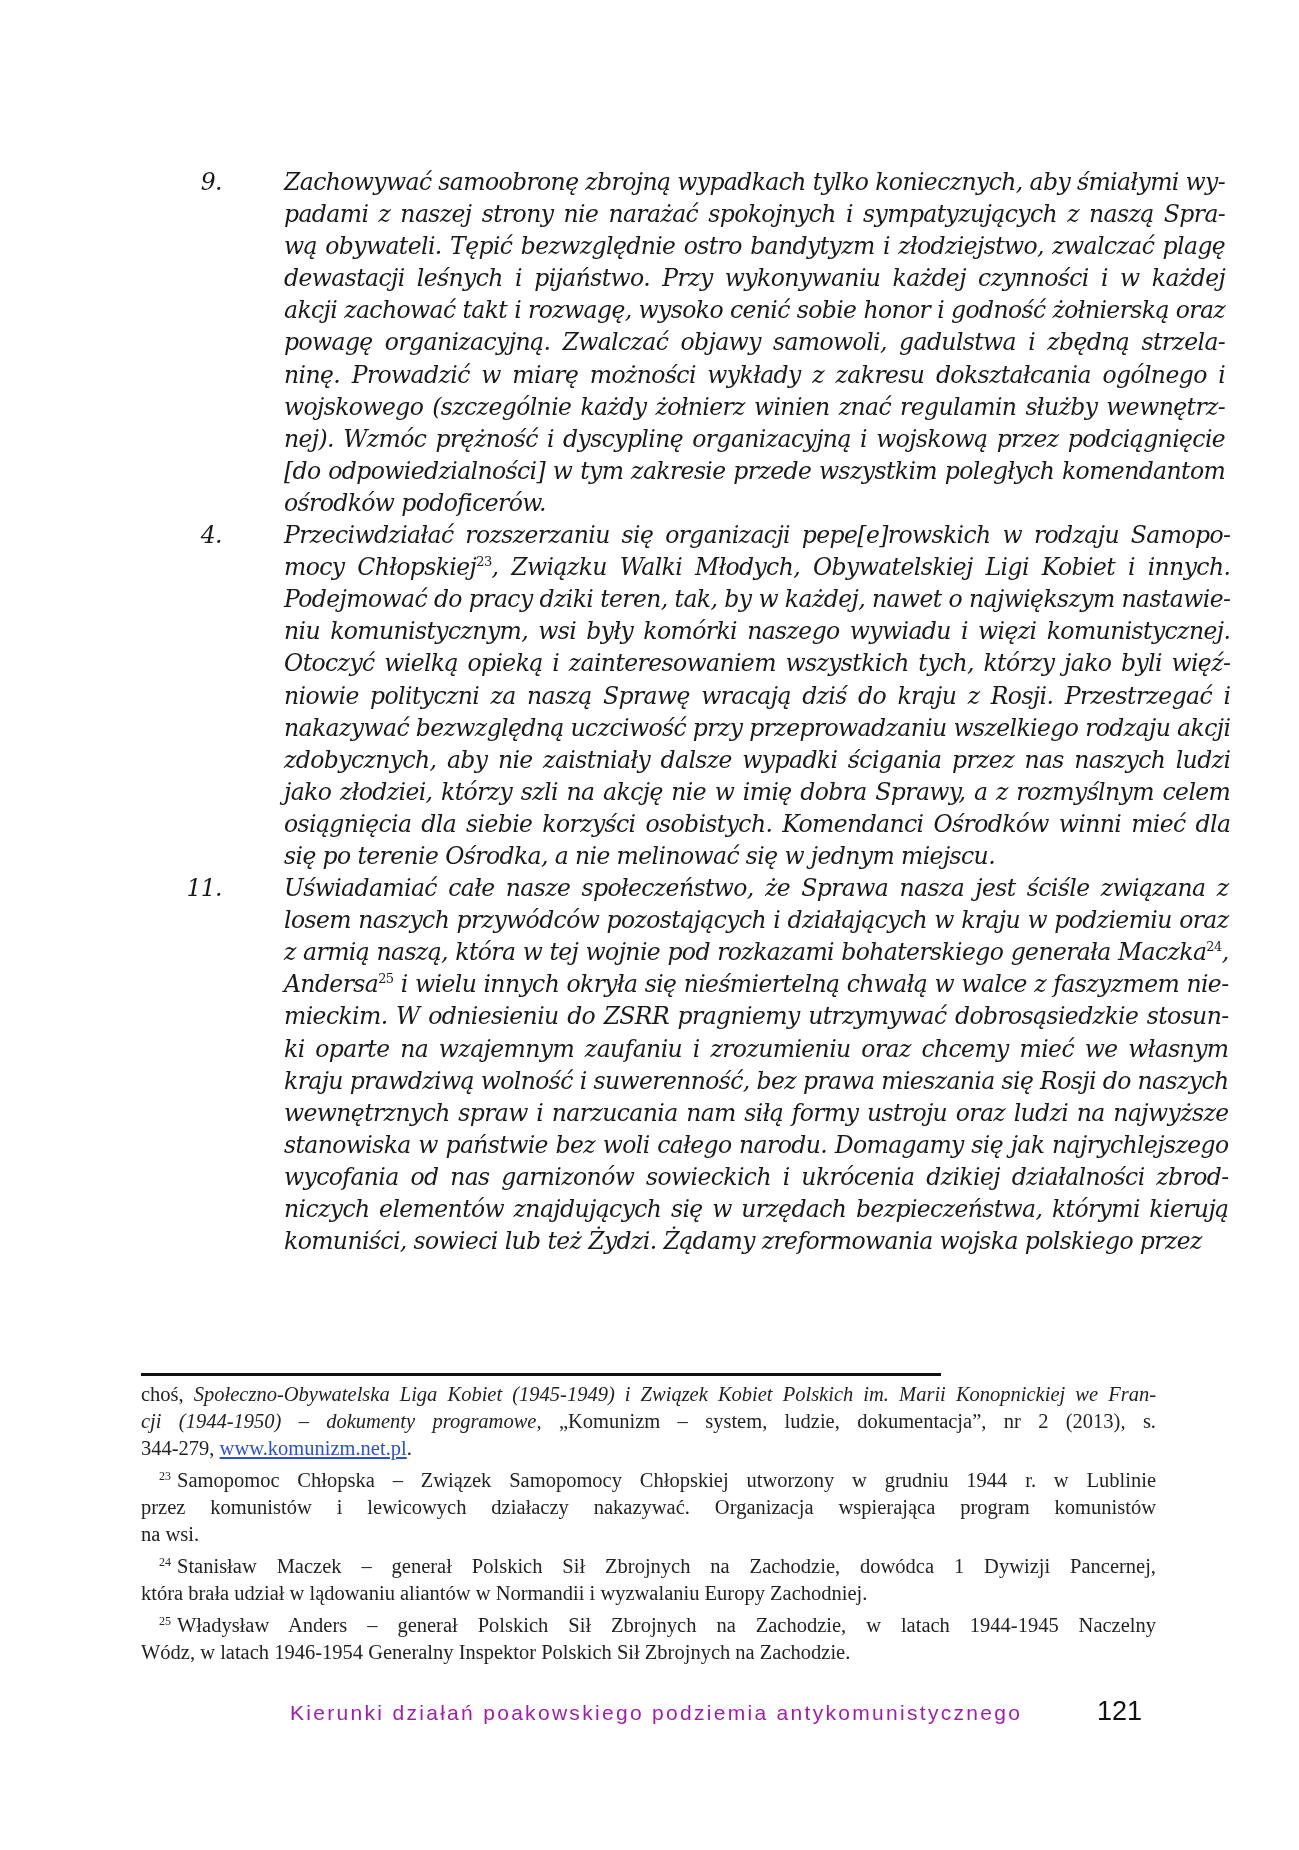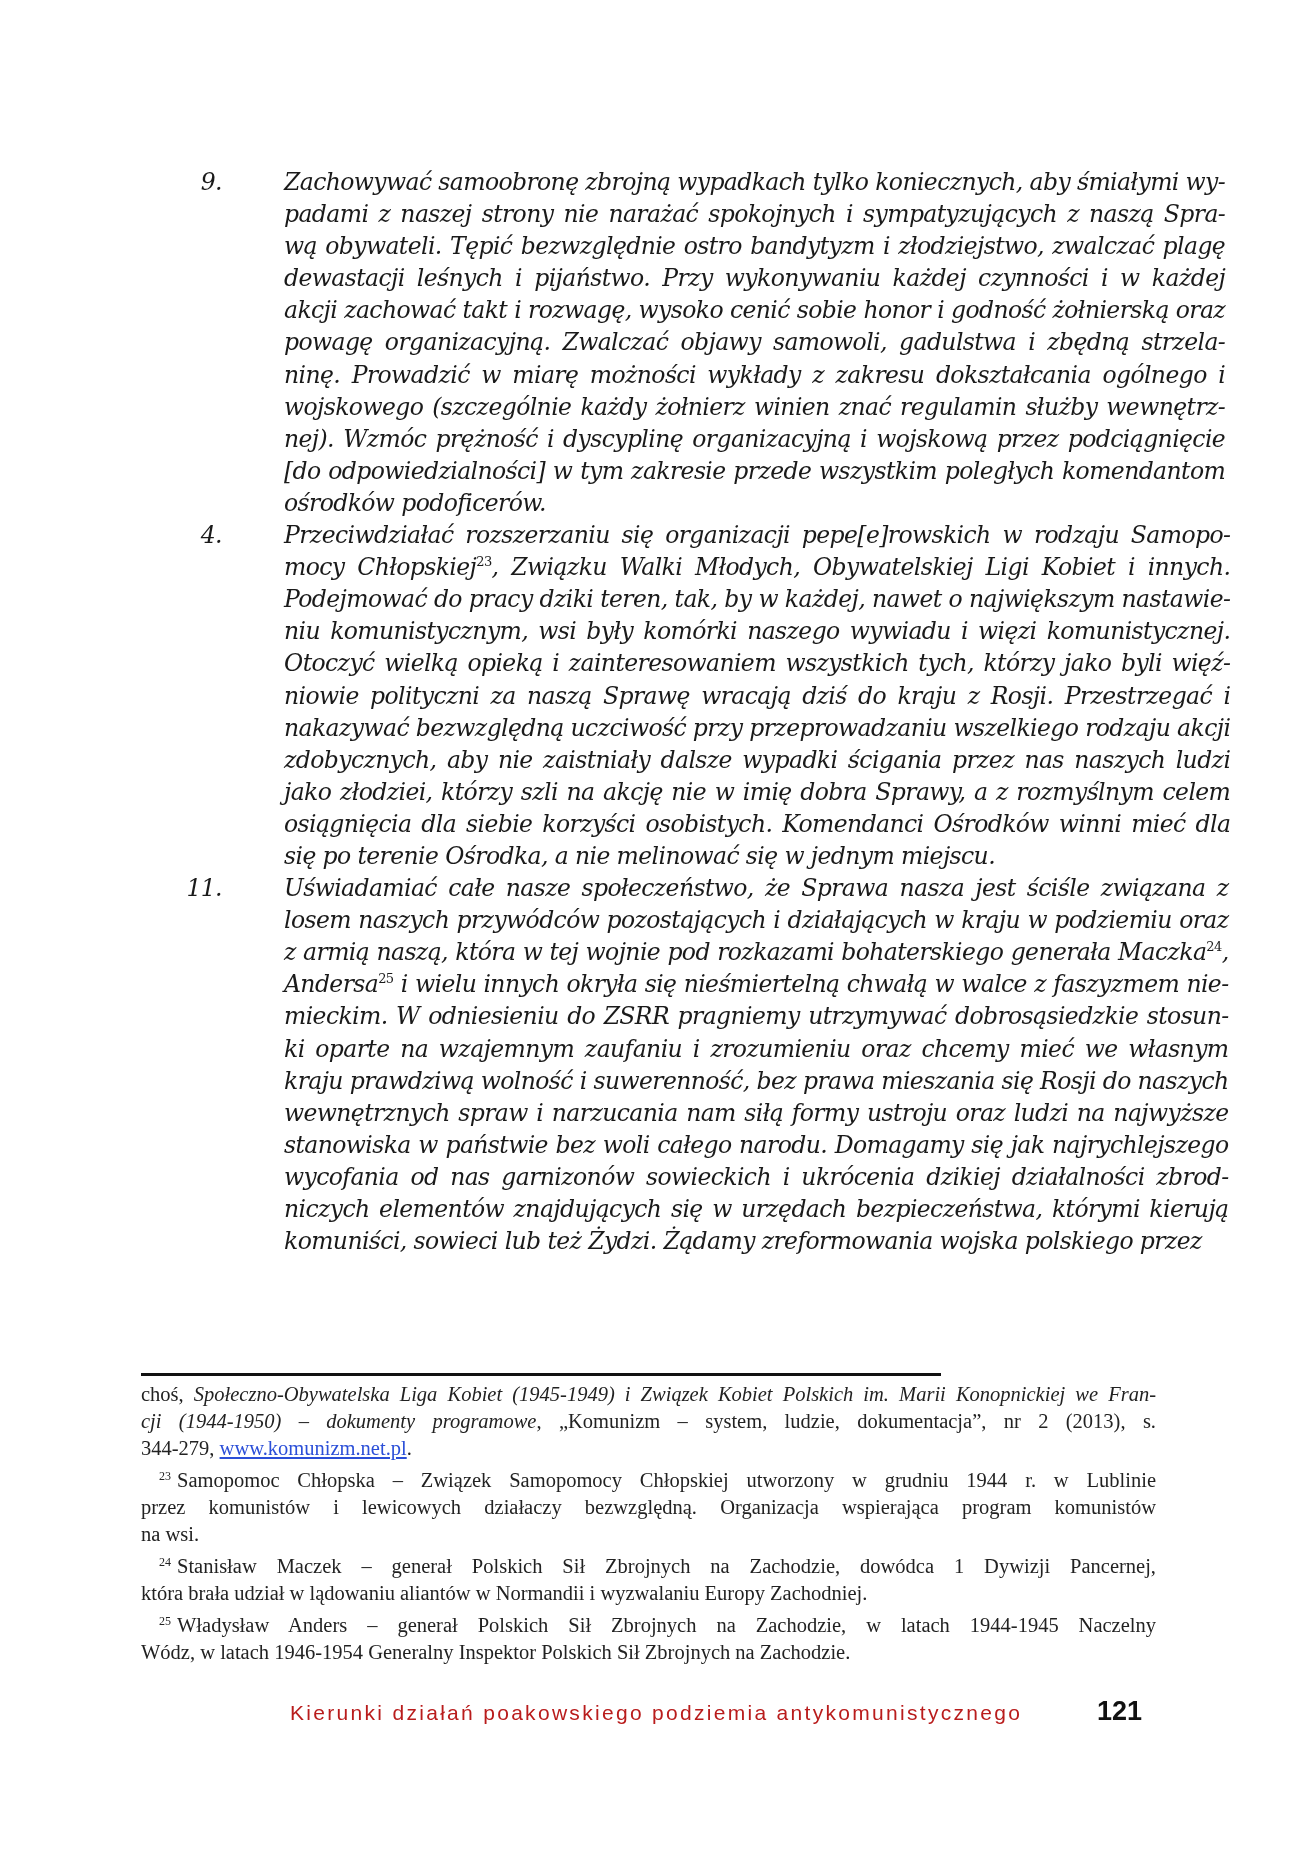--- a/index.html
+++ b/index.html
@@ -14,22 +14,22 @@
   sup { font-size: 13px; line-height: 0; vertical-align: 9px; font-style: normal; }
   .rule { position: absolute; left: 141px; top: 1373px; width: 800px; height: 3px; background: #111; }
   .footnotes { position: absolute; left: 141px; top: 1381px; width: 1015px; font-family: "Liberation Serif", serif; font-size: 20.5px; line-height: 27px; color: #222; }
   .fn { text-align: justify; margin-bottom: 5px; }
   .fn .line { text-align-last: justify; }
   .fn .line.last { text-align-last: left; }
   .fn i { font-style: italic; margin-top: 21px; }
   .fn sup { font-size: 12px; vertical-align: 7px; padding-right: 6px; }
   .fn .indent { padding-left: 18px; }
   .link { color: #2b4fd8; text-decoration: underline; }
-  .running-footer { position: absolute; left: 290px; top: 1701px; font-family: "Liberation Sans", sans-serif; font-size: 21px; letter-spacing: 2.3px; color: #b91c1c; white-space: nowrap; }
-  .page-number { position: absolute; left: 1097px; top: 1696px; font-family: "Liberation Sans", sans-serif; font-weight: bold; font-size: 27px; color: #111; text-align: right; }
+  .running-footer { position: absolute; left: 290px; top: 1701px; font-family: "Liberation Sans", sans-serif; font-size: 21px; letter-spacing: 2.3px; color: #a21caf; white-space: nowrap; }
+  .page-number { position: absolute; left: 1097px; top: 1696px; font-family: "Liberation Sans", sans-serif; font-weight: normal; font-size: 27px; color: #111; text-align: right; }
 </style>
 </head>
 <body>
 
 <div class="page">
   <div class="items" id="items">
       <div class="item">
         <div class="num">9.</div>
         <div class="item-body">
           <span class="line">Zachowywać samoobronę zbrojną wypadkach tylko koniecznych, aby śmiałymi wy-</span>
@@ -84,21 +84,21 @@
 
   <div class="footnotes" id="footnotes">
     <div class="fn">
       <span class="line"><span>choś, </span><i>Społeczno-Obywatelska Liga Kobiet (1945-1949) i Związek Kobiet Polskich im. Marii Konopnickiej we Fran-</i></span>
       <span class="line"><i>cji (1944-1950) – dokumenty programowe</i><span>, „Komunizm – system, ludzie, dokumentacja”, nr 2 (2013), s.</span></span>
       <span class="line last"><span>344-279, </span><a class="link">www.komunizm.net.pl</a><span>.</span></span>
     </div>
     <div id="notes">
         <div class="fn">
           <span class="line indent"><sup>23</sup><span>Samopomoc Chłopska – Związek Samopomocy Chłopskiej utworzony w grudniu 1944 r. w Lublinie</span></span>
-          <span class="line">przez komunistów i lewicowych działaczy bezwzględną. Organizacja wspierająca program komunistów</span>
+          <span class="line">przez komunistów i lewicowych działaczy nakazywać. Organizacja wspierająca program komunistów</span>
           <span class="line last">na wsi.</span>
         </div>
         <div class="fn">
           <span class="line indent"><sup>24</sup><span>Stanisław Maczek – generał Polskich Sił Zbrojnych na Zachodzie, dowódca 1 Dywizji Pancernej,</span></span>
           <span class="line last">która brała udział w lądowaniu aliantów w Normandii i wyzwalaniu Europy Zachodniej.</span>
         </div>
         <div class="fn">
           <span class="line indent"><sup>25</sup><span>Władysław Anders – generał Polskich Sił Zbrojnych na Zachodzie, w latach 1944-1945 Naczelny</span></span>
           <span class="line last">Wódz, w latach 1946-1954 Generalny Inspektor Polskich Sił Zbrojnych na Zachodzie.</span>
         </div>

